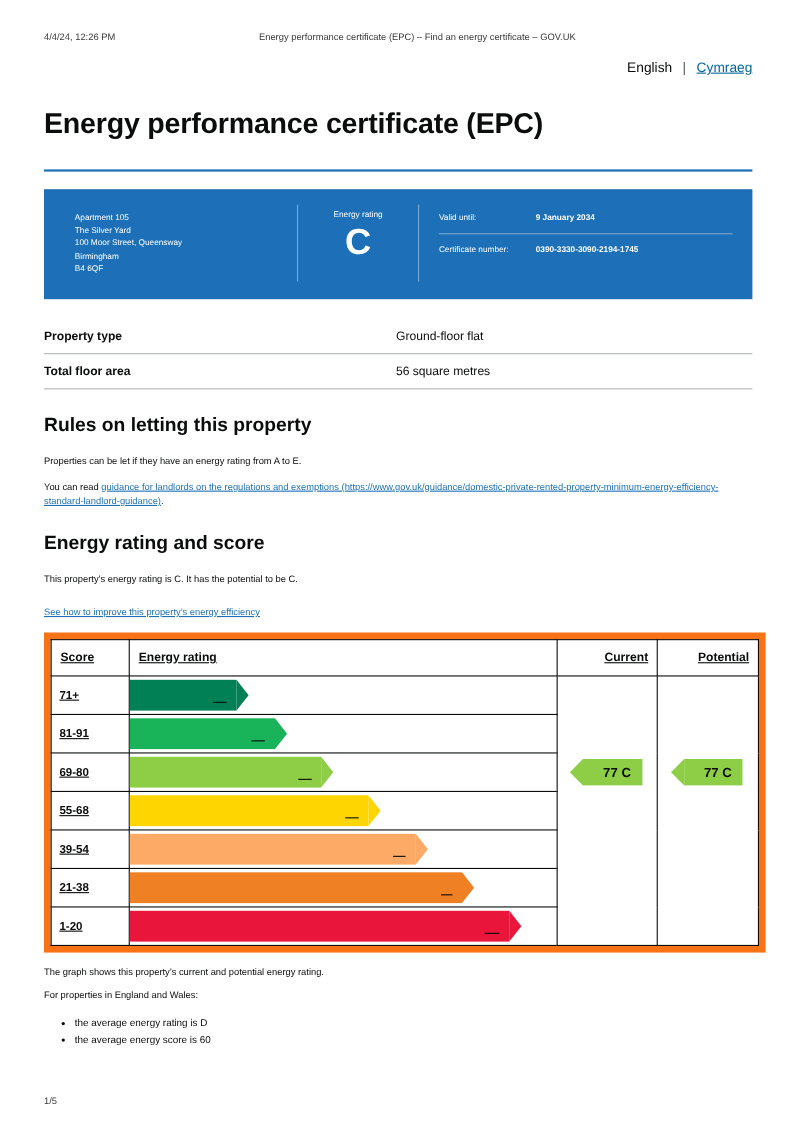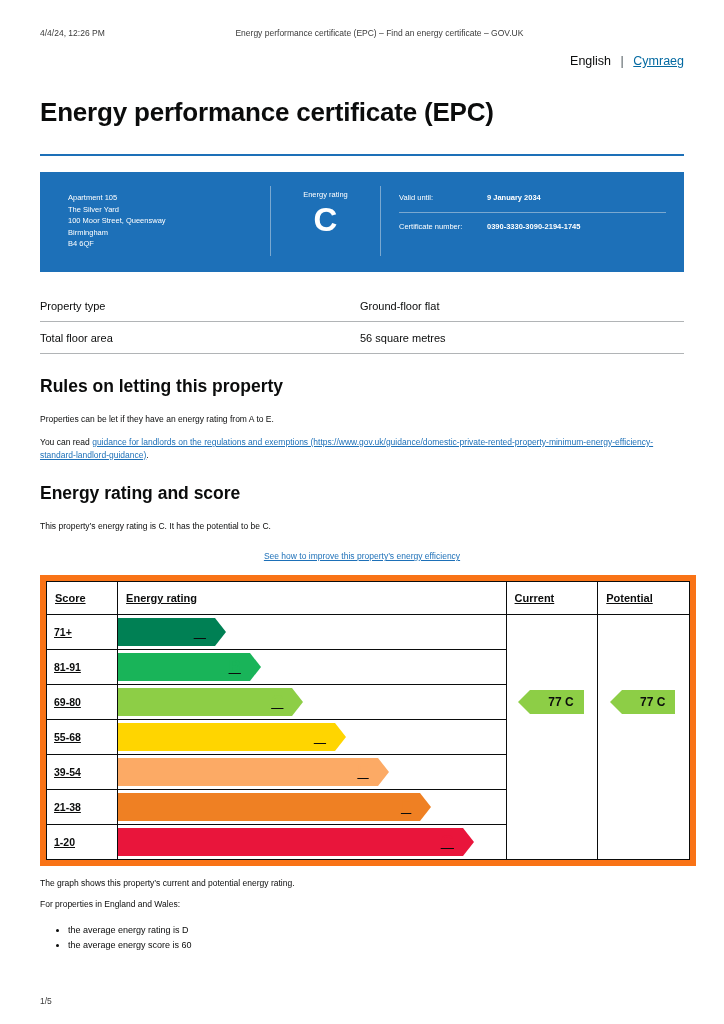--- a/index.html
+++ b/index.html
@@ -130,21 +130,21 @@
     border-collapse: collapse;
     margin-top: 18px;
   }
   .kv-table td {
     border-bottom: 1px solid #b1b4b6;
     padding: 10px 0 9px 0;
     font-size: 11px;
     vertical-align: top;
   }
   .kv-table td.k {
-    font-weight: normal;
+    font-weight: bold;
     width: 320px;
   }
   
   h2.section {
     font-size: 17.5px;
     font-weight: bold;
     margin: 22px 0 0 0;
   }
   p.body {
     font-size: 8.5px;
@@ -155,21 +155,20 @@
     margin-top: 10px;
   }
   a.inline {
     color: #1d70b8;
     text-decoration: underline;
     word-break: break-word;
   }
   .improve-link {
     font-size: 8.5px;
     margin-top: 18px;
-    text-align: center;
   }
   
   .graph {
     margin-top: 14px;
     border: 6px solid #f97316;
     border-collapse: collapse;
     width: 644px;
     text-decoration: underline;
   }
   .graph table {
@@ -181,21 +180,21 @@
     padding: 0;
   }
   .graph th {
     font-size: 11px;
     font-weight: bold;
     text-align: left;
     padding: 6px 8px;
     height: 20px;
   }
   .graph th.center {
-    text-align: left;
+    text-align: right;
   }
   .col-score { width: 52px; }
   .col-rating { width: 360px; }
   .col-cur { width: 72px; }
   .col-pot { width: 72px; }
   td.score {
     font-size: 10.5px;
     font-weight: bold;
     padding-left: 7px;
     height: 34px;

